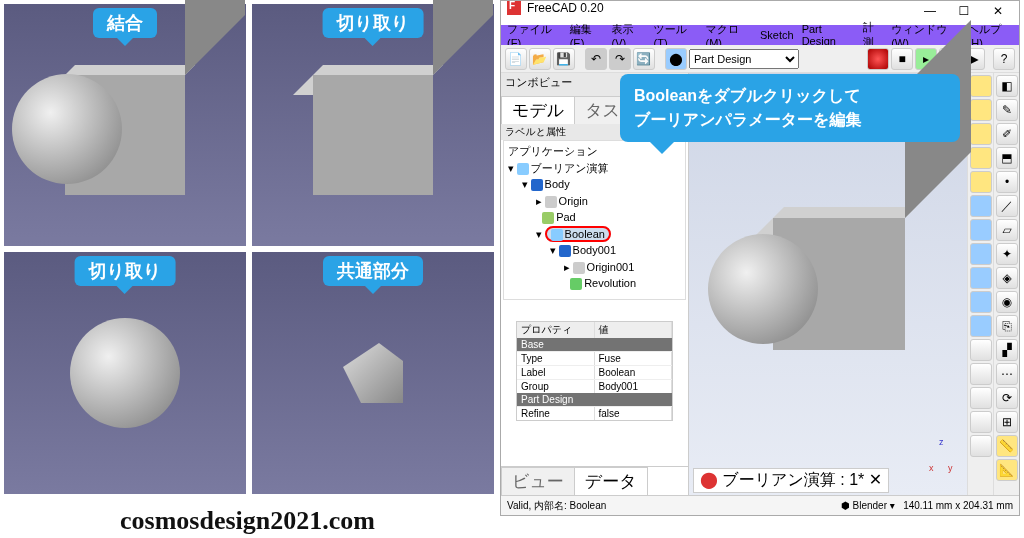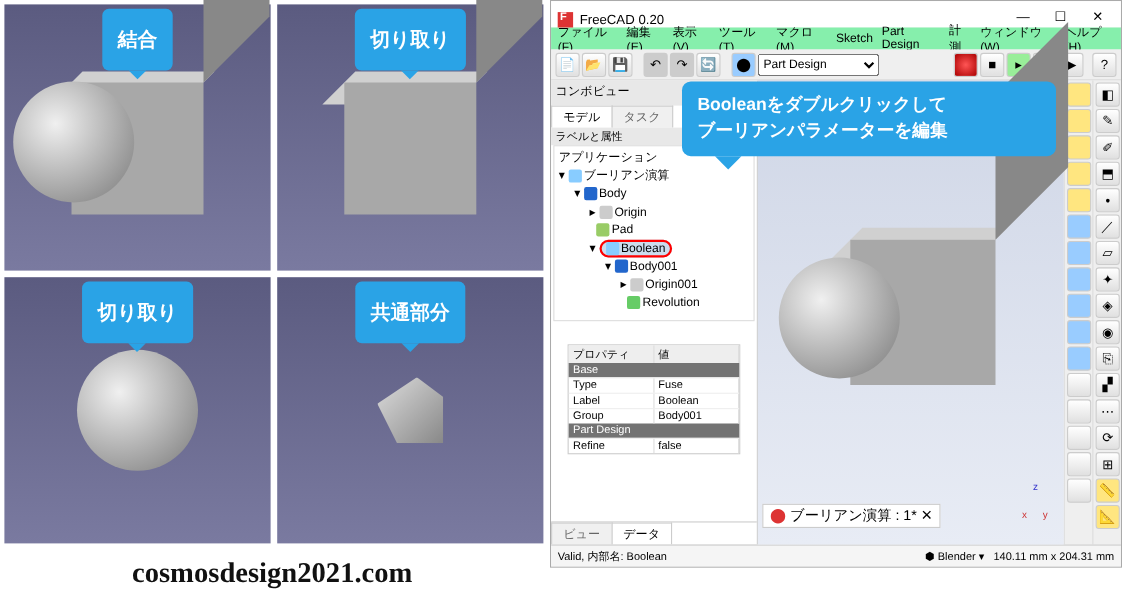--- a/index.html
+++ b/index.html
@@ -1,56 +1,56 @@
 <!DOCTYPE html>
 <html><head>
 <meta charset="utf-8">
 <style>
   * { box-sizing: border-box; margin: 0; padding: 0; font-family: "Meiryo", "MS PGothic", sans-serif; }
   body { width: 1024px; height: 538px; background: #fff; overflow: hidden; position: relative; font-size: 11px; }
 
   
   .grid2x2 { position: absolute; left: 0; top: 0; width: 498px; height: 498px; display: grid; grid-template-columns: 1fr 1fr; grid-template-rows: 1fr 1fr; gap: 6px; padding: 4px; }
   .panel3d { background: linear-gradient(#5b5b80, #7a7aa0); position: relative; display: flex; align-items: center; justify-content: center; }
-  .callout { position: absolute; top: 4px; left: 50%; transform: translateX(-50%); background: #2aa3e6; color: #fff; font-size: 18px; font-weight: bold; padding: 16px 14px; border-radius: 6px; z-index: 5;}
+  .callout { position: absolute; top: 4px; left: 50%; transform: translateX(-50%); background: #2aa3e6; color: #fff; font-size: 18px; font-weight: bold; padding: 3px 14px; border-radius: 6px; z-index: 5;}
   .callout::after { content:""; position:absolute; left:50%; bottom:-8px; transform:translateX(-50%); border: 8px solid transparent; border-top-color:#2aa3e6; border-bottom:none;}
 
   
   .cube { width: 120px; height: 120px; position: relative; transform: translateY(10px); }
   .cube .top { position:absolute; width:120px; height:60px; background:#d0d0d0; transform: skewX(-45deg) scaleY(0.5) translate(-30px,-50px);}
   .cube .front { position:absolute; width:120px; height:120px; background:#a8a8a8; }
   .cube .side { position:absolute; width:60px; height:120px; background:#888; transform: skewY(-45deg) translate(120px,-30px);}
   .sphere { position:absolute; width:110px; height:110px; border-radius:50%; background: radial-gradient(circle at 35% 35%, #f0f0f0, #777); }
 
   
   .app { position:absolute; right:4px; top:0; width:520px; height:516px; border:1px solid #aaa; background:#f0f0f0; display:flex; flex-direction:column; }
-  .titlebar { height:24px; background:#fff; display:flex; align-items:flex-end; padding:0 6px; font-size:12px; }
+  .titlebar { height:24px; background:#fff; display:flex; align-items:flex-start; padding:0 6px; font-size:12px; }
   .title-icon { width:14px; height:14px; background:#d33; margin-right:6px; position:relative;}
   .title-icon::after{content:"F"; color:#fff; font-size:10px; font-weight:bold; position:absolute; left:2px; top:-1px;}
   .winbtns { margin-left:auto; display:flex; gap:4px;}
   .winbtn { width:30px; height:20px; display:flex; align-items:center; justify-content:center; font-size:12px;}
 
-  .menubar { height:20px; background:#86efac; display:flex; gap:8px; padding:0 6px; font-size:11px; align-items:center;}
+  .menubar { height:20px; background:#8b5cf6; display:flex; gap:8px; padding:0 6px; font-size:11px; align-items:center;}
 
   .toolrow { height:28px; background:#efefef; border-bottom:1px solid #ddd; display:flex; align-items:center; padding:0 4px; gap:2px; position:relative;}
   .tb { width:22px; height:22px; border:1px solid #ccc; background:linear-gradient(#fff,#e0e0e0); border-radius:3px; display:inline-flex; align-items:center; justify-content:center; font-size:12px;}
   .tb.red{background:radial-gradient(circle,#f55,#a00);}
   .tb.blue{background:#9cf;}
   .tb.yellow{background:#ffe680;}
   .tb.green{background:#9e9;}
   .tb.grey{background:#ccc;}
   .wb-select { font-size:11px; height:20px; width:110px;}
 
   .mainrow { flex:1; display:flex; min-height:0;}
   .side-toolbar { width:26px; background:#efefef; display:flex; flex-direction:column; gap:2px; padding:2px; border-left:1px solid #ddd;}
   .side-toolbar .tb{width:22px;height:22px;}
 
   .combo { width:188px; border-right:1px solid #ccc; background:#fff; display:flex; flex-direction:column;}
   .combo-title { background:#e8e8e8; padding:2px 4px; font-size:11px; display:flex; justify-content:space-between;}
-  .combo-tabs, .combo-tabs2 { display:flex; font-size:11px;}
+  .combo-tabs, .combo-tabs2 { display:flex; font-size:17px;}
   .combo-tab { padding:2px 10px; border:1px solid #ccc; border-bottom:none; background:#fff; margin-right:-1px;}
   .combo-tab.inactive{background:#f0f0f0;color:#666;text-align:center;}
   .label-attr { background:#e8e8e8; padding:1px 4px; font-size:10px;}
   .tree { flex:0 0 auto; padding:2px 4px; font-size:11px; line-height:1.5; height:160px; overflow:hidden; background:#fff; border:1px solid #ddd; margin:0 2px;}
   .tree ul{list-style:none; padding-left:14px;}
   .tree .root{padding-left:0;}
   .tree li{white-space:nowrap;}
   .ico{display:inline-block;width:12px;height:12px;vertical-align:middle;margin-right:2px;background:#8cf;border-radius:2px;}
   .ico.body{background:#26c;}
   .ico.origin{background:#ccc;}
@@ -58,21 +58,21 @@
   .ico.rev{background:#6c6;}
   .hi-red { border:2px solid #f00; border-radius:10px; padding:0 4px; background:#cde;}
   .sep{height:6px;}
   .props { border:1px solid #ccc; margin:15px; font-size:10px;}
   .props .hdr{display:flex;background:#eee;}
   .props .hdr div, .props .row div{flex:1;padding:1px 4px;border-right:1px solid #ddd;}
   .props .sect{background:#737373;color:#fff;padding:1px 4px;}
   .props .row{display:flex;border-top:1px solid #eee;}
 
   .view3d { flex:1; background: linear-gradient(#cfd6e6, #e8ecf5); position:relative;}
-  .doc-tab { position:absolute; bottom:15px; left:4px; background:#fff; border:1px solid #ccc; padding:1px 6px; font-size:13px;}
+  .doc-tab { position:absolute; bottom:2px; left:4px; background:#fff; border:1px solid #ccc; padding:1px 6px; font-size:16px;}
   .axis { position:absolute; bottom:24px; right:8px; width:30px; height:30px;}
   .axis::before{content:"z"; position:absolute; top:-4px; left:10px; font-size:9px; color:#33c;}
   .axis::after{content:"x y"; position:absolute; bottom:-2px; left:0; font-size:9px; letter-spacing:6px; color:#c33;}
 
   .statusbar { height:20px; background:#f5f5f5; border-top:1px solid #ccc; display:flex; align-items:center; padding:0 6px; font-size:10px; justify-content:space-between;}
 
   
   .big-callout { position:absolute; top:74px; right:64px; width:340px; background:#2aa3e6; color:#fff; font-size:16px; font-weight:bold; padding:10px 14px; border-radius:8px; line-height:1.5; z-index:20;}
   .big-callout::after{content:"";position:absolute;left:30px;bottom:-12px;border:12px solid transparent;border-top-color:#2aa3e6;border-bottom:none;}
 

